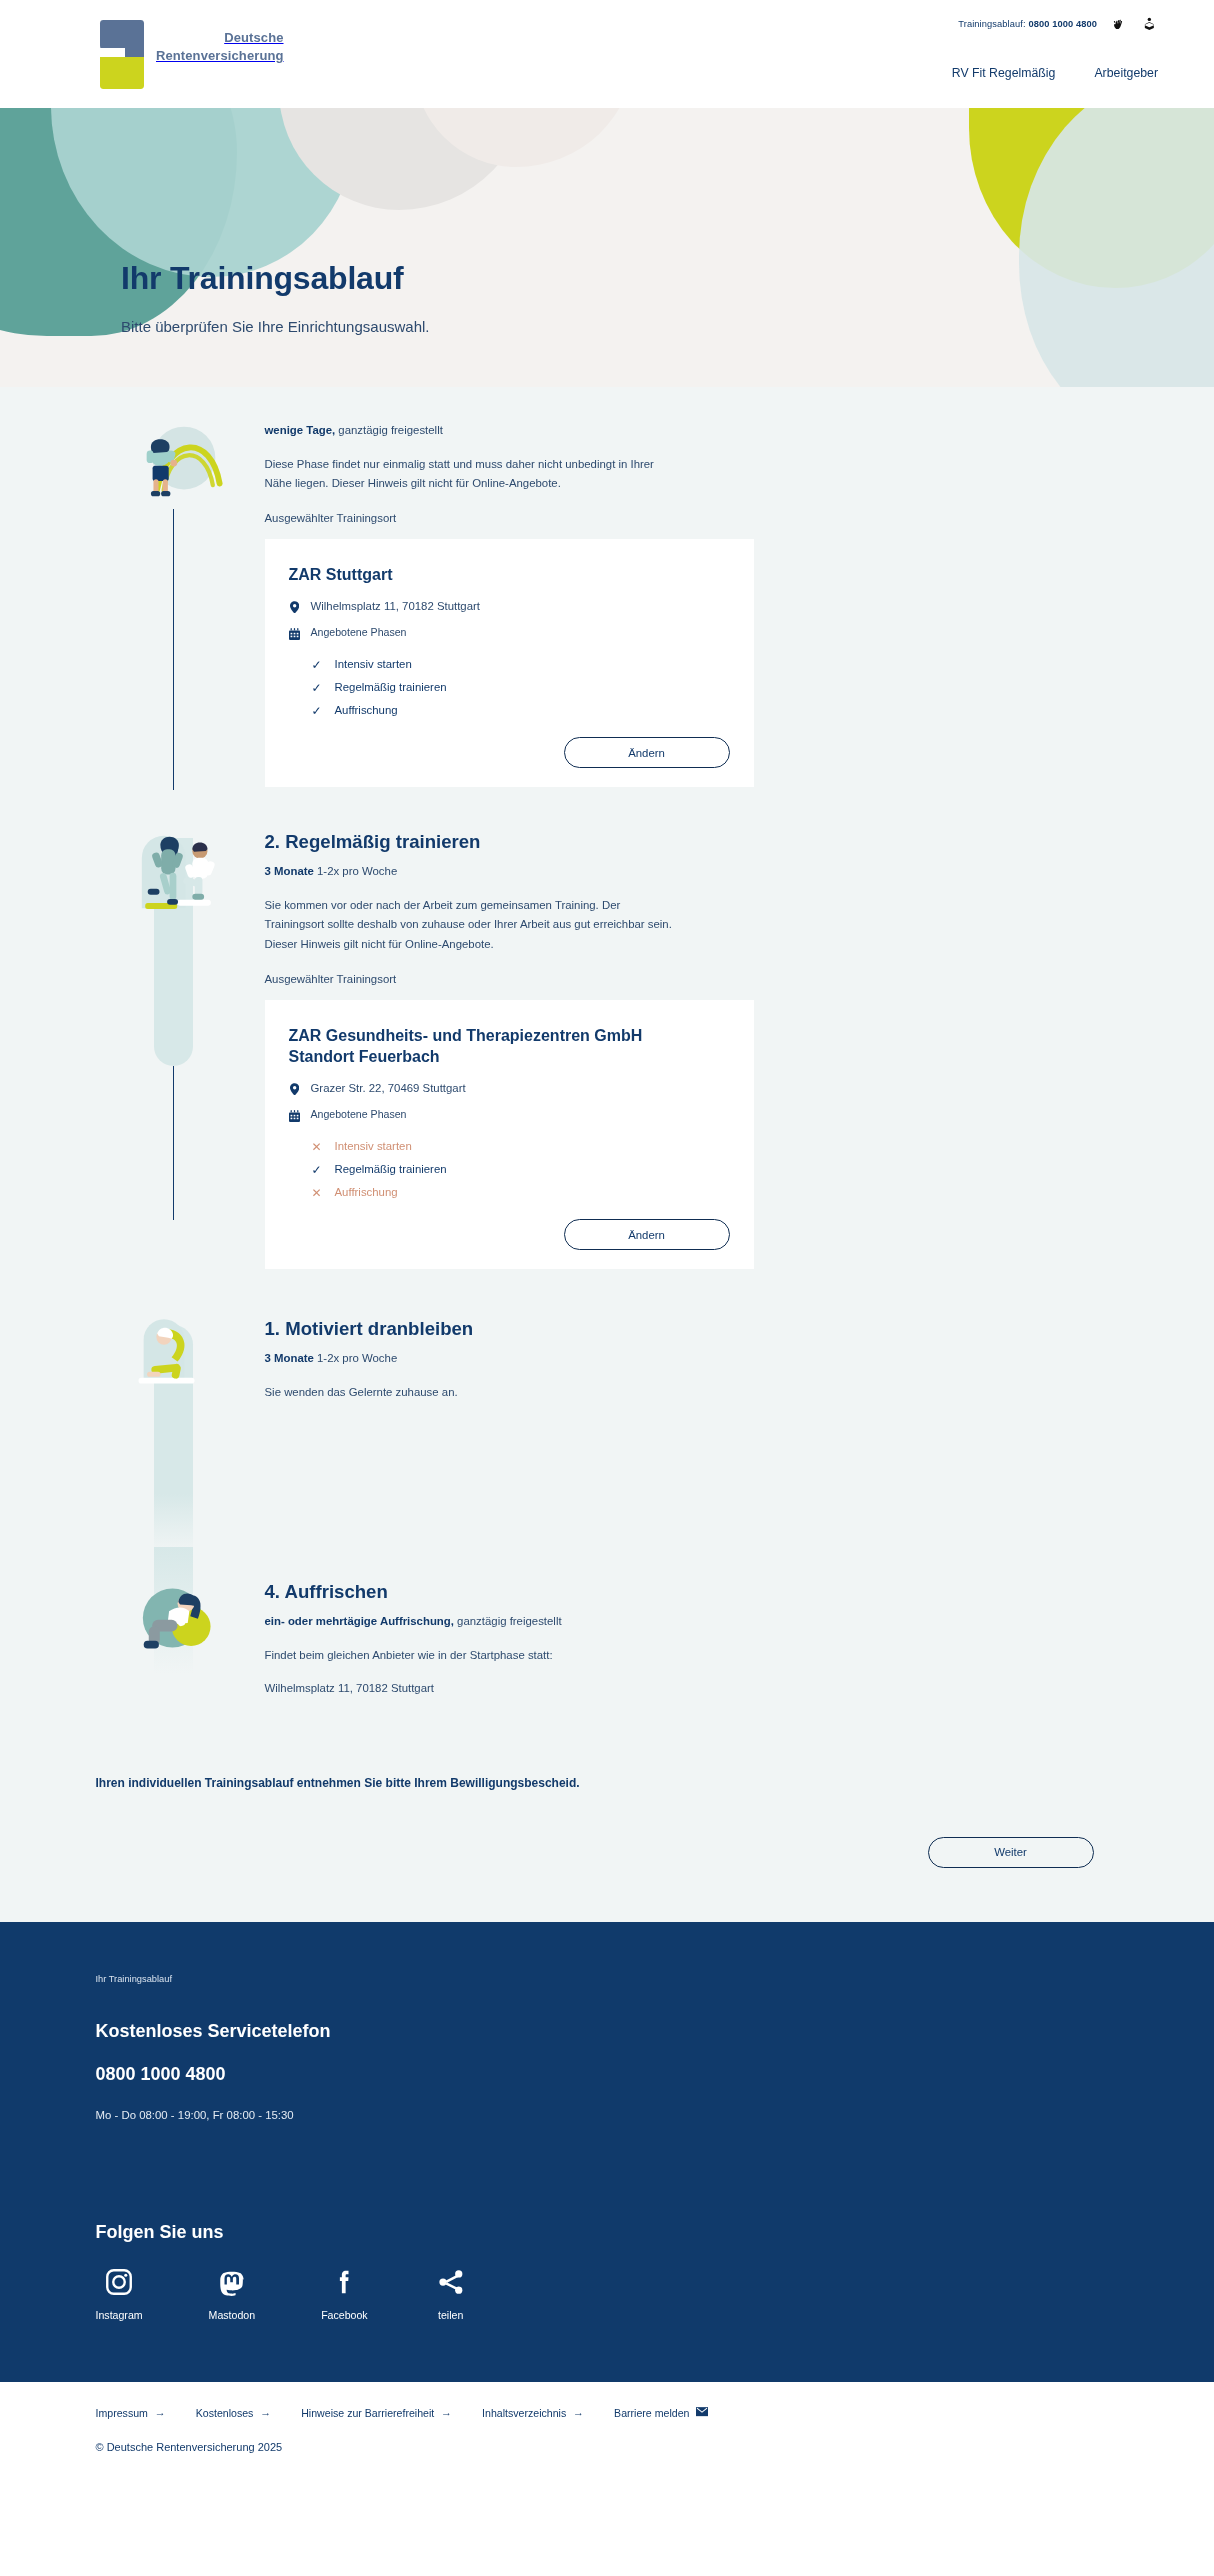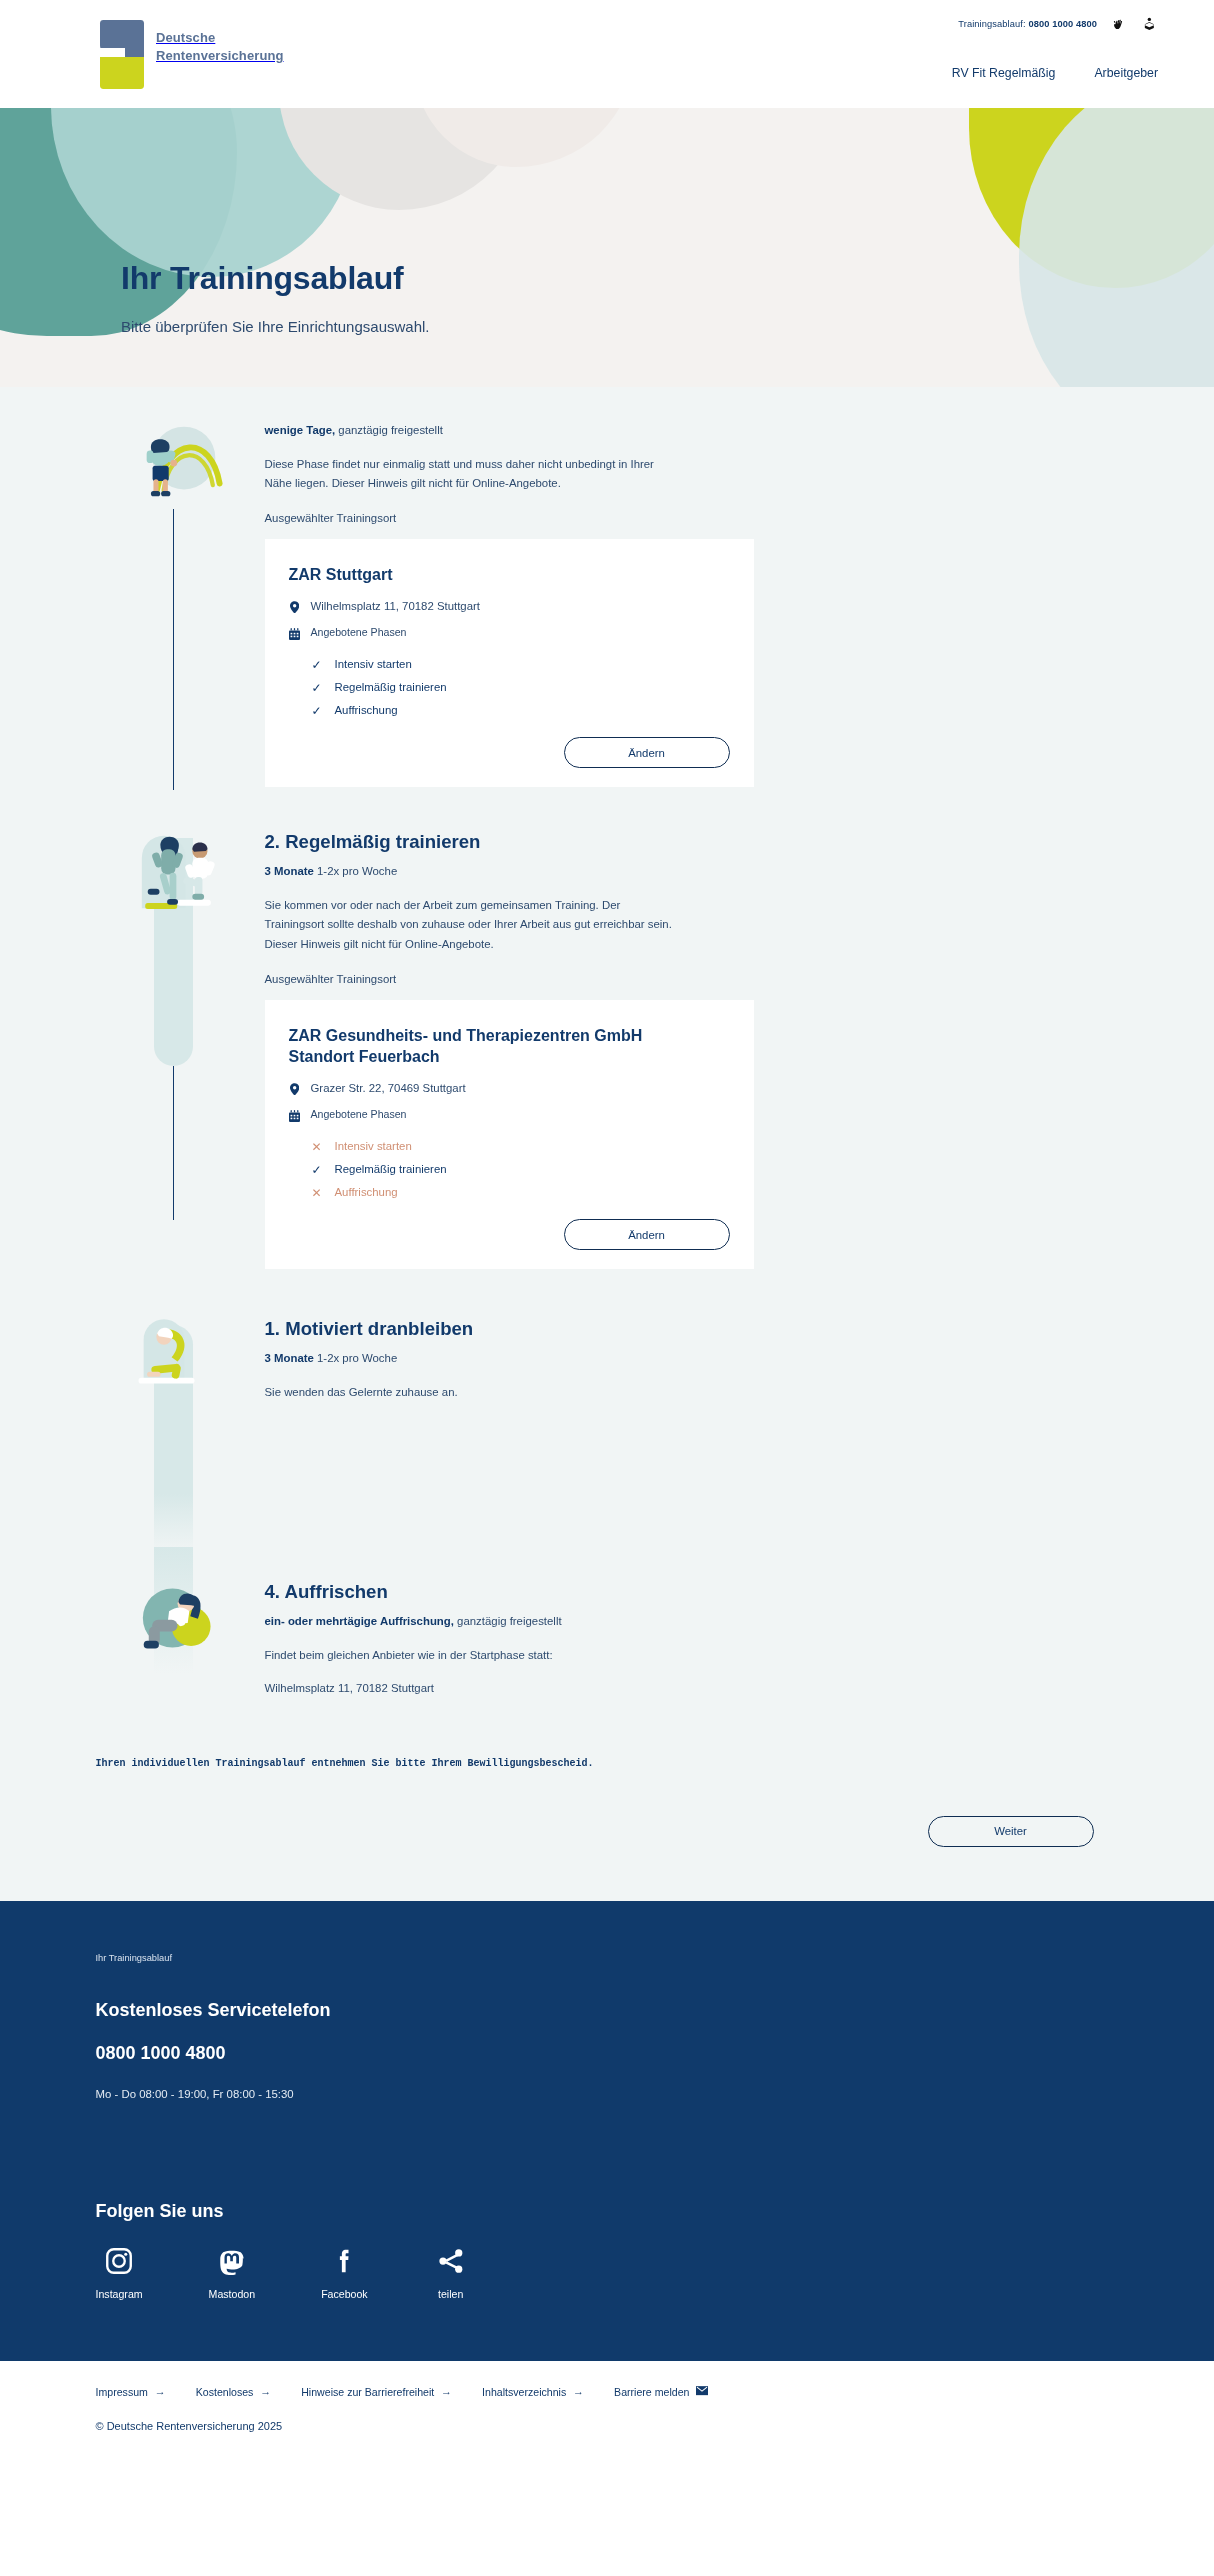--- a/index.html
+++ b/index.html
@@ -45,20 +45,21 @@
     height:108px;
     position:relative;
   }
   .logo{
     position:absolute;
     left:100px;
     top:20px;
     display:flex;
     align-items:flex-start;
     gap:12px;
+    text-align:right;
   }
   .logo-mark{ width:44px; height:69px; position:relative; }
   .logo-mark .lm-top{
     position:absolute; left:0; top:0; width:44px; height:37px;
     background:var(--drv-blue-logo);
     border-radius:3.4px 3.4px 0 12px;
   }
   .logo-mark .lm-notch{
     position:absolute; left:0; top:28px; width:25px; height:14.4px;
     background:#fff; border-radius:0 0 0 8.5px;
@@ -315,26 +316,25 @@
     cursor:pointer;
   }
 
   .step-address{
     font-size:11.4px;
     color:var(--muted);
     margin-top:17px;
   }
 
   .final-note{
-    font-size:10px;
+    font-size:12px;
     font-weight:700;
     color:var(--text);
-    margin:16px 0 0 -58px;
+    margin:34px 0 0 -58px;
     padding-left:58px;
-    font-family:Liberation Mono, monospace;
   }
 
   .bottom-actions{
     display:flex;
     justify-content:flex-end;
     padding-right:25px;
     margin-top:47px;
   }
 
   

